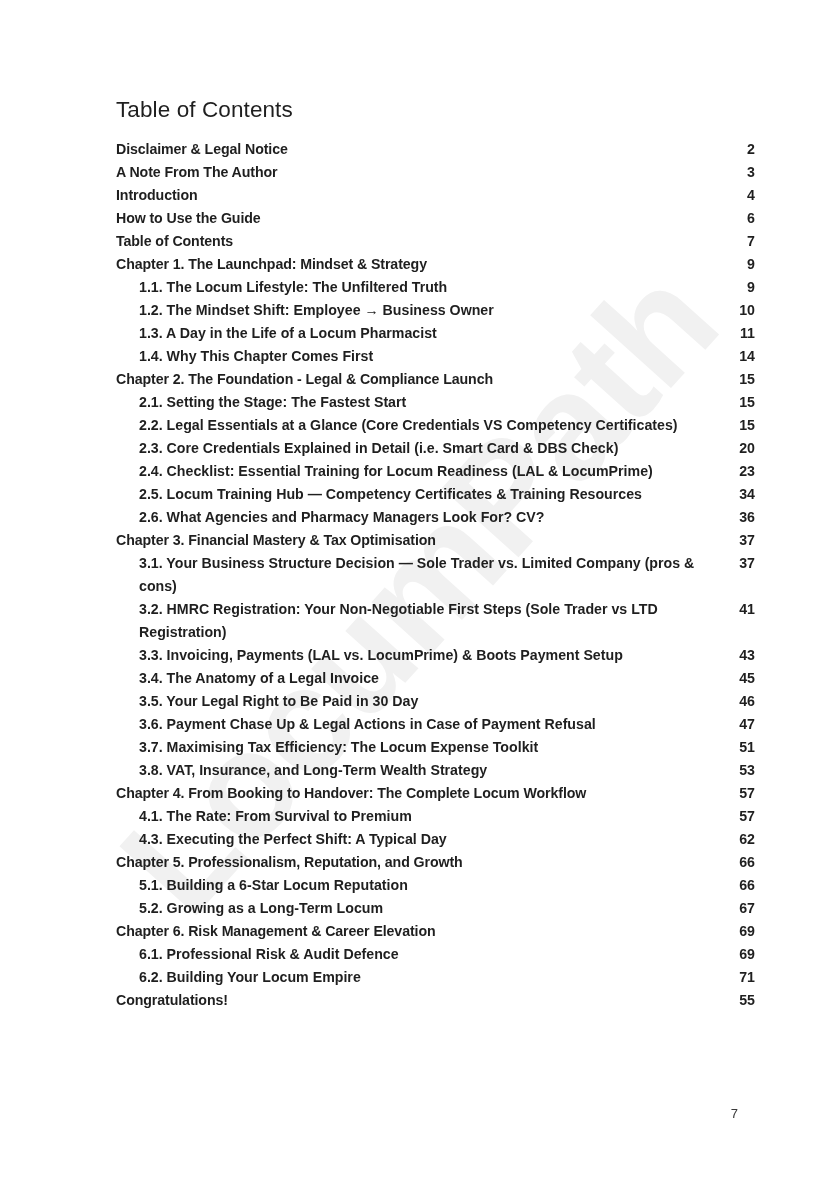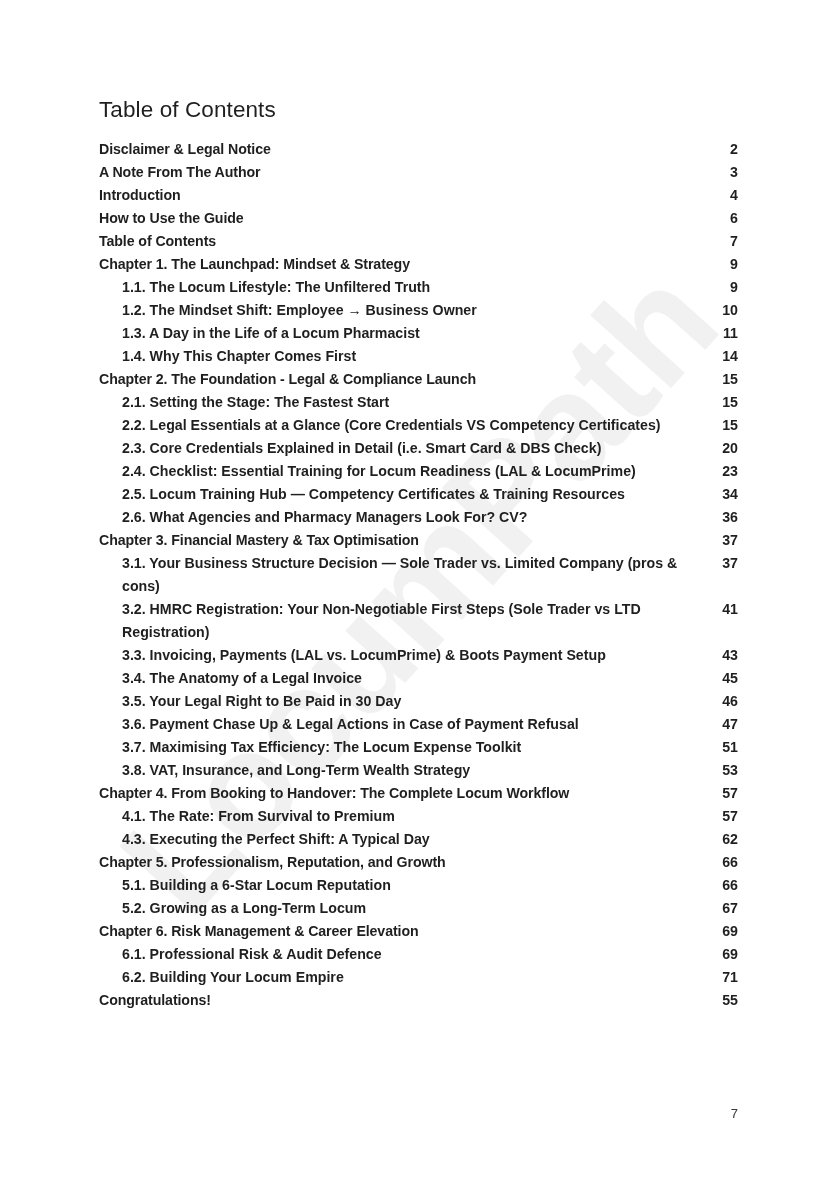--- a/index.html
+++ b/index.html
@@ -43,21 +43,21 @@
     font-weight: 700;
     letter-spacing: -2px;
     color: #f1f1f1;
     white-space: nowrap;
     user-select: none;
   }
 
   
   #content {
     position: absolute;
-    left: 99px;
+    left: 116px;
     top: 96px;
     width: 639px;
     z-index: 2;
   }
 
   #doc-title {
     font-size: 22.5px;
     font-weight: 400;
     color: #1f1f1f;
     letter-spacing: 0.1px;

